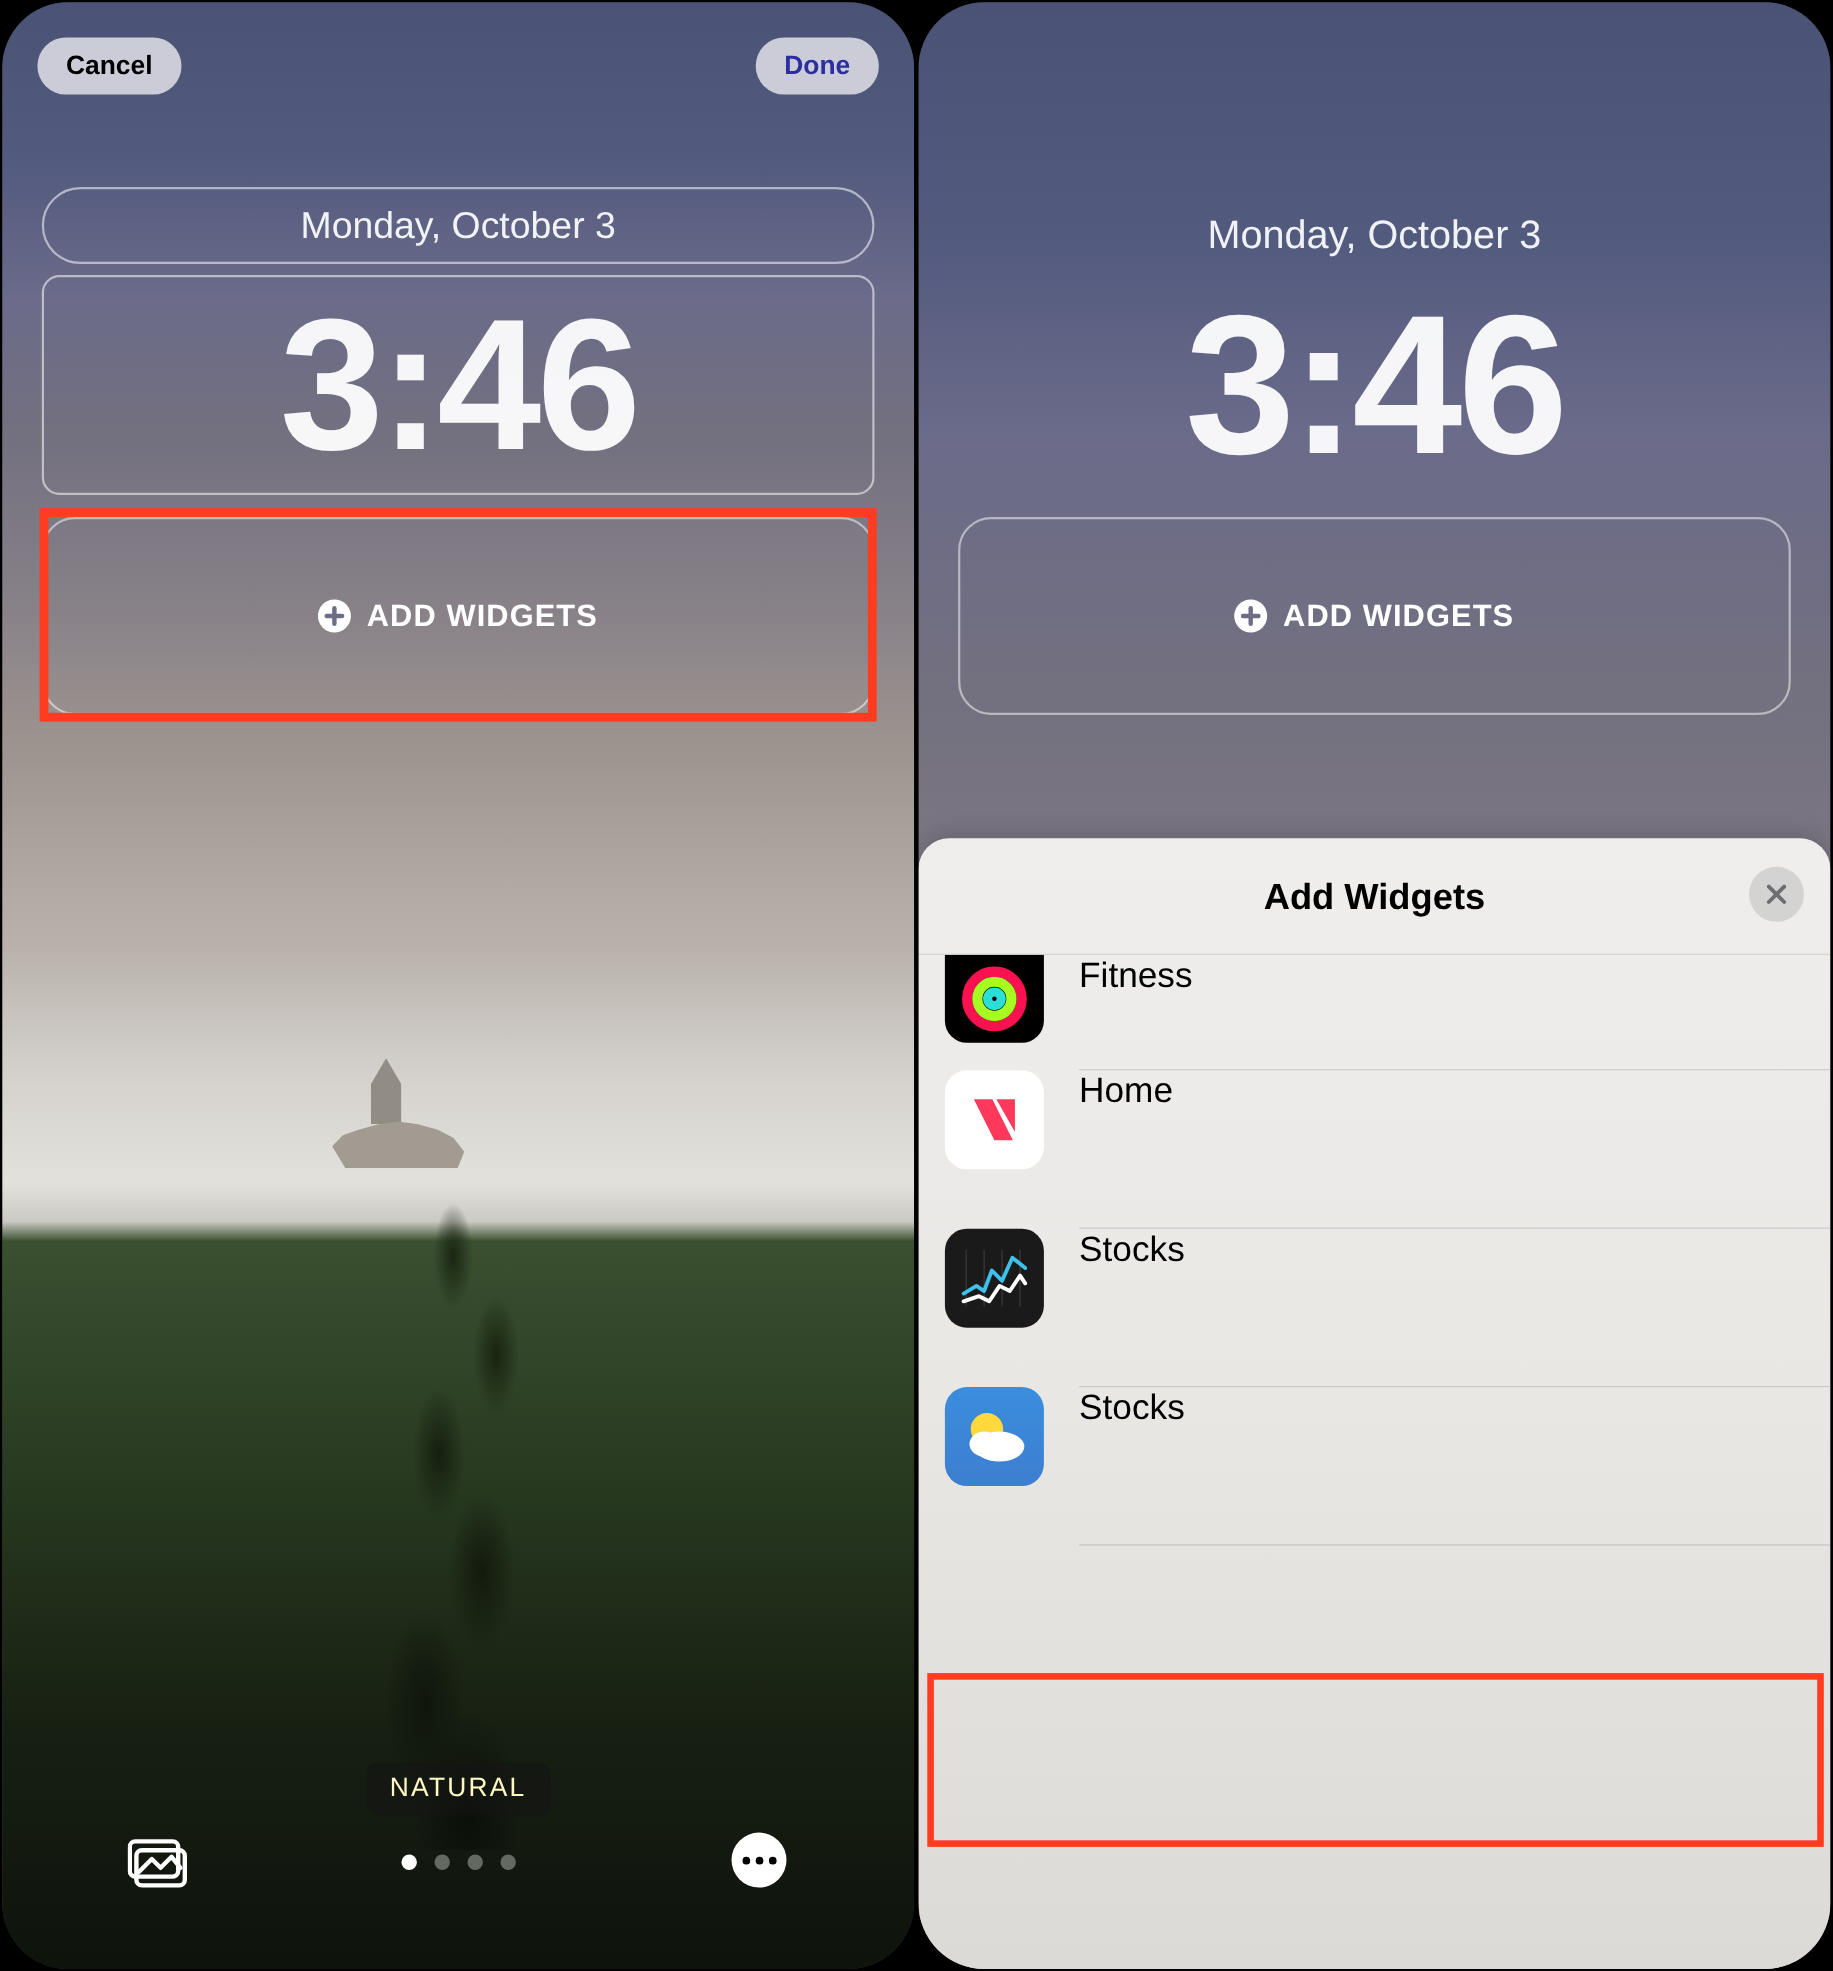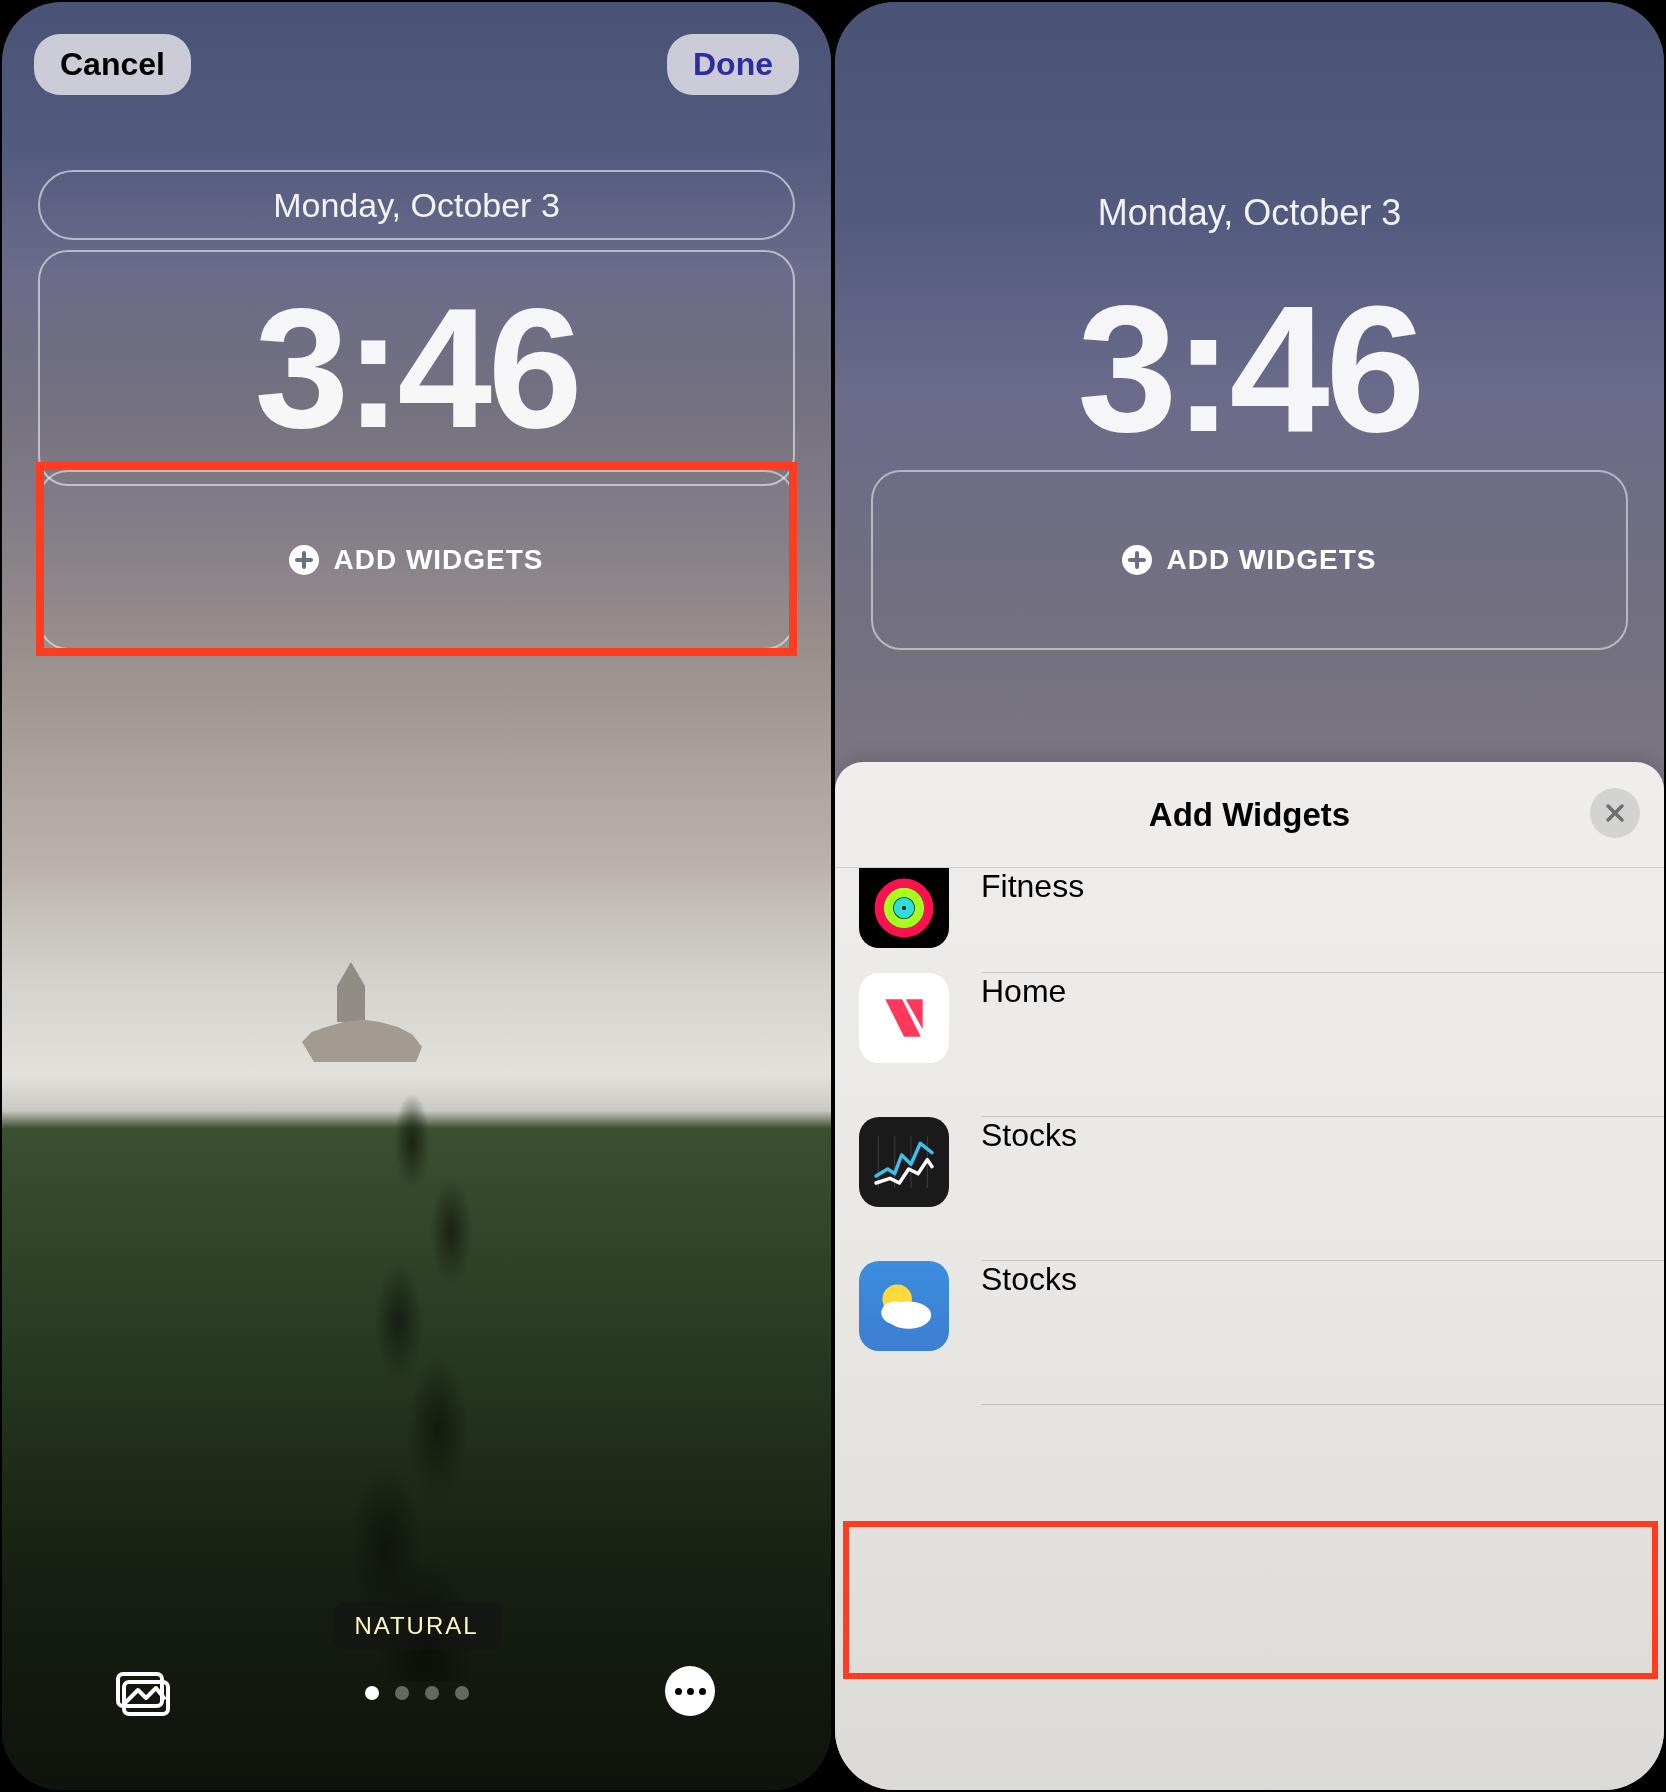--- a/index.html
+++ b/index.html
@@ -88,21 +88,21 @@
     left: 32px;
     right: 32px;
     display: flex;
     justify-content: space-between;
     z-index: 5;
   }
   .pill-btn {
     background: rgba(230,230,235,0.82);
     border-radius: 26px;
     padding: 12px 26px;
-    font-size: 32px;
+    font-size: 24px;
     font-weight: 600;
     border: none;
     cursor: pointer;
   }
   .pill-cancel { color: #000; }
   .pill-done { color: #2c2ea0; font-weight: 700; }
 
   
   .date-pill {
     position: absolute;
@@ -121,23 +121,23 @@
     z-index: 5;
   }
   .date-pill.noborder { border: none; font-size: 36px; top: 176px; }
 
   
   .clock-box {
     position: absolute;
     top: 248px;
     left: 36px;
     right: 36px;
-    height: 236px;
+    height: 200px;
     border: 2px solid rgba(255,255,255,0.55);
-    border-radius: 30px;
+    border-radius: 16px;
     display: flex;
     align-items: center;
     justify-content: center;
     color: rgba(255,255,255,0.94);
     font-size: 170px;
     font-weight: 700;
     letter-spacing: -4px;
     z-index: 5;
   }
   .clock-box.noborder { border: none; font-size: 180px; top: 248px; }

